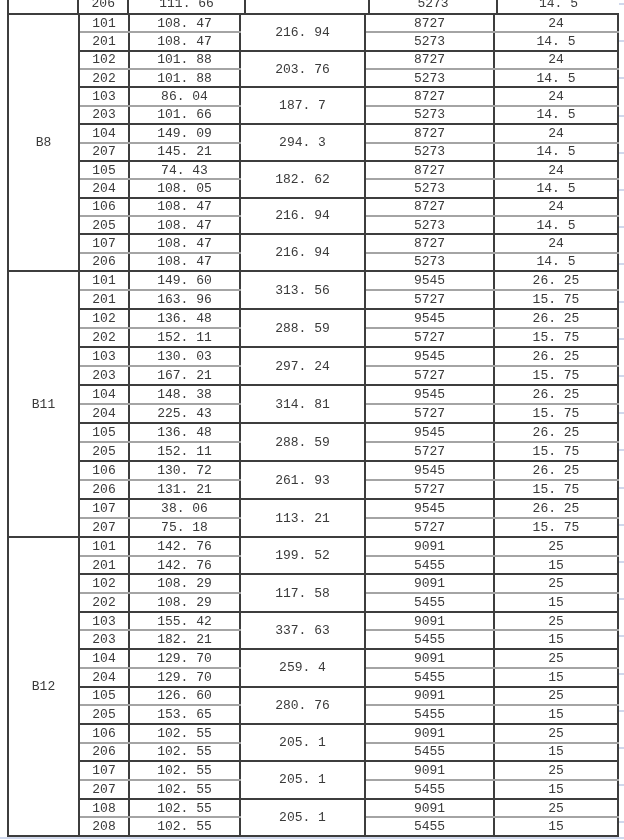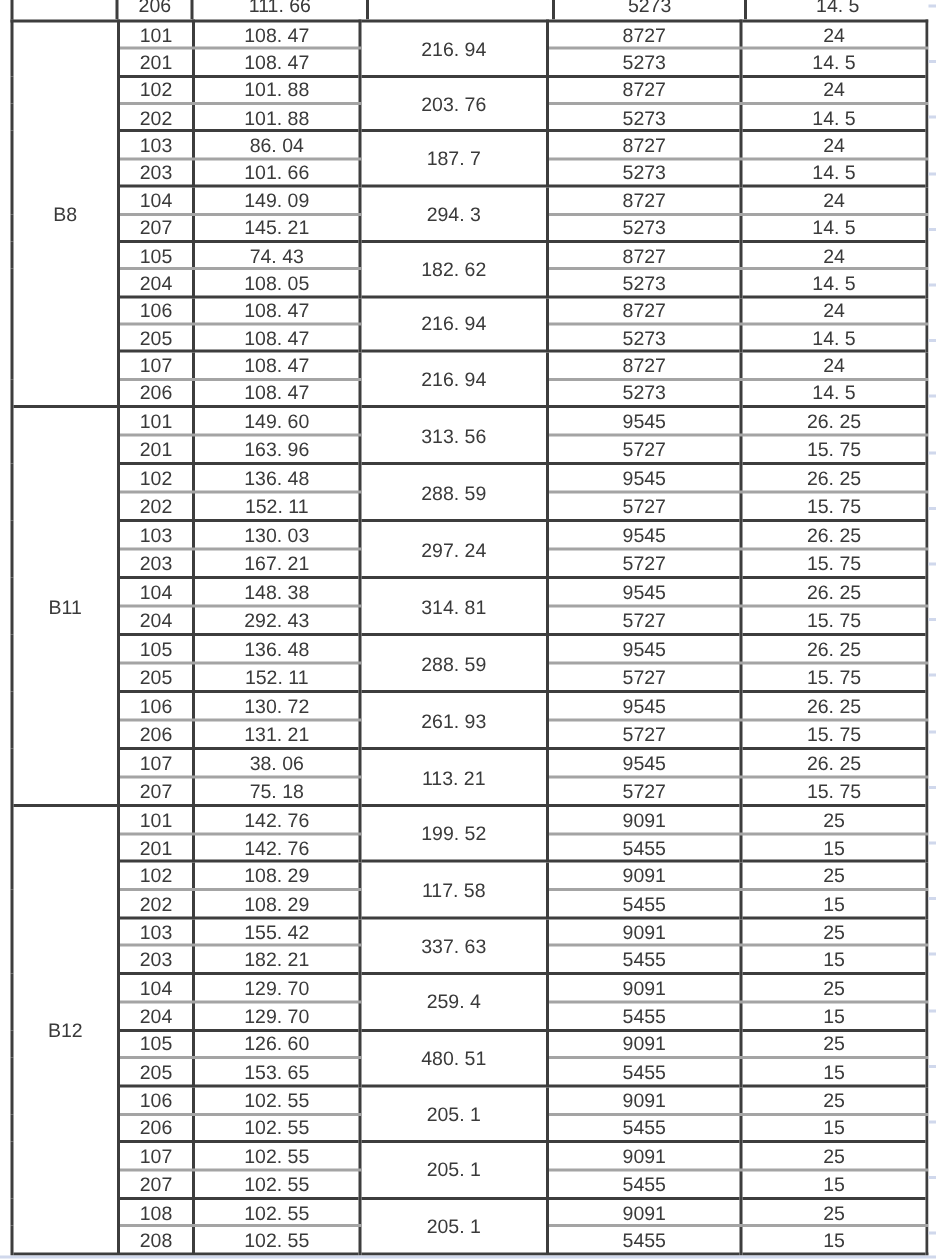--- a/index.html
+++ b/index.html
@@ -7,21 +7,21 @@
     --light:#a4a4a4;
     --text:#3a3a3a;
     --pale:#d0d8ec;
   }
   html,body{margin:0;padding:0;background:#ffffff;}
   .canvas{
     position:relative;
     width:624px;height:840px;
     background:#ffffff;
     overflow:hidden;
-    font-family:Liberation Sans, sans-serif;
+    font-family:Liberation Mono, monospace;
   }
   
   .prow{
     position:absolute;left:7px;top:0;width:612px;height:13px;
     display:flex;overflow:hidden;box-sizing:border-box;
     border-left:2px solid var(--dark);
   }
   .prow .pcell{
     position:relative;box-sizing:border-box;height:100%;
     border-right:2px solid var(--dark);
@@ -218,21 +218,21 @@
         </tr>
         <tr class="pt" style="height: 19px;">
           <td class="sep">104</td>
           <td class="sep">148. 38</td>
           <td rowspan="2">314. 81</td>
           <td class="sep">9545</td>
           <td class="sep">26. 25</td>
         </tr>
         <tr style="height: 19px;">
           <td>204</td>
-          <td>292. 43</td>
+          <td>225. 43</td>
           <td>5727</td>
           <td>15. 75</td>
         </tr>
         <tr class="pt" style="height: 19px;">
           <td class="sep">105</td>
           <td class="sep">136. 48</td>
           <td rowspan="2">288. 59</td>
           <td class="sep">9545</td>
           <td class="sep">26. 25</td>
         </tr>
@@ -317,21 +317,21 @@
         </tr>
         <tr style="height: 18.69px;">
           <td>204</td>
           <td>129. 70</td>
           <td>5455</td>
           <td>15</td>
         </tr>
         <tr class="pt" style="height: 18.69px;">
           <td class="sep">105</td>
           <td class="sep">126. 60</td>
-          <td rowspan="2">480. 51</td>
+          <td rowspan="2">280. 76</td>
           <td class="sep">9091</td>
           <td class="sep">25</td>
         </tr>
         <tr style="height: 18.69px;">
           <td>205</td>
           <td>153. 65</td>
           <td>5455</td>
           <td>15</td>
         </tr>
         <tr class="pt" style="height: 18.69px;">

